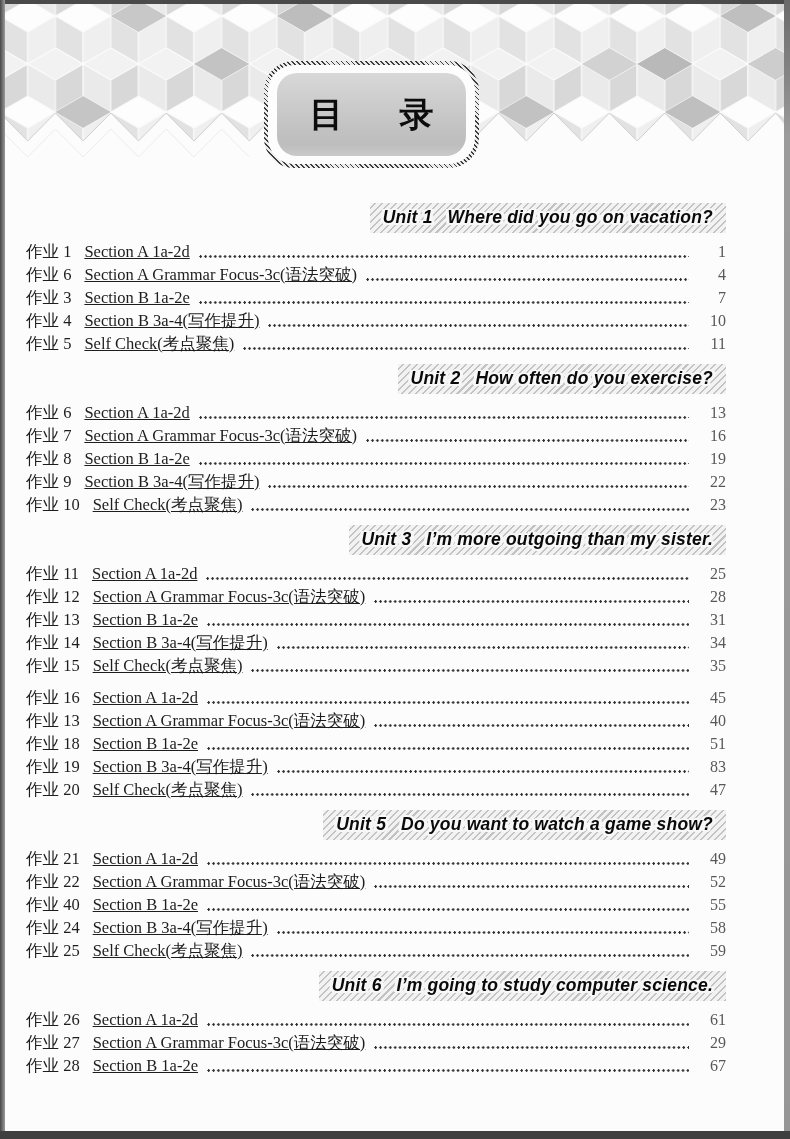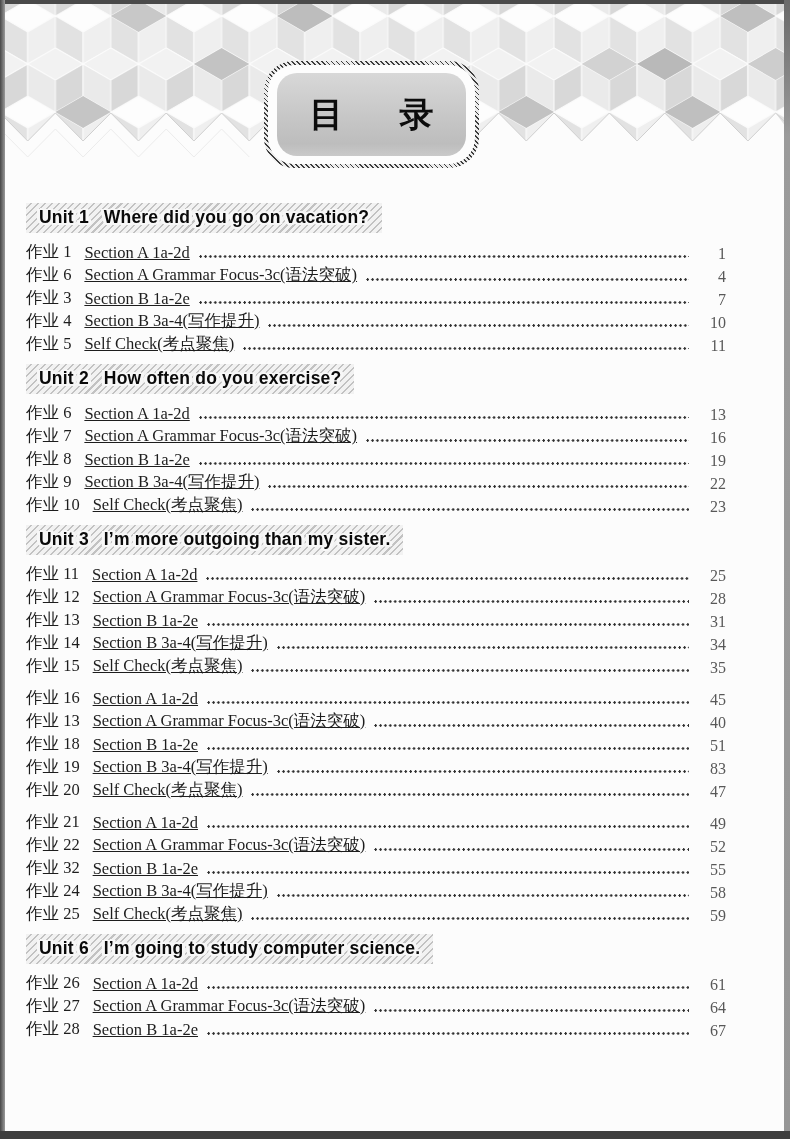--- a/index.html
+++ b/index.html
@@ -28,33 +28,33 @@
   .toc-box-gray{
     box-sizing:border-box;width:100%;height:100%;border-radius:20px;
     background:linear-gradient(180deg,#d8d8d8 0%,#c6c6c6 55%,#bdbdbd 85%,#c9c9c9 100%);
     display:flex;align-items:center;justify-content:center;gap:56px;
   }
   .toc-title-char{font-size:34px;font-weight:700;color:#0c0c0c;line-height:1;}
 
   
   .toc-list{position:absolute;top:203px;left:26px;width:700px;z-index:2;}
   .unit{padding-bottom:9px;}
-  .uh-wrap{text-align:left;height:29px;margin-bottom:8px;}
+  .uh-wrap{text-align:right;height:29px;margin-bottom:8px;font-style:italic;}
   .unit-band{
     display:inline-block;padding:4px 13px 5px;
     background:repeating-linear-gradient(135deg,#f2f2f2 0 3.4px,#c2c2c2 3.4px 4.9px);
     font-family:"Liberation Sans",sans-serif;font-weight:700;font-size:17.5px;color:#0a0a0a;
     letter-spacing:.2px;white-space:nowrap;
     text-shadow:
       2px 0 0 #f7f7f7,-2px 0 0 #f7f7f7,0 2px 0 #f7f7f7,0 -2px 0 #f7f7f7,
       1.5px 1.5px 0 #f7f7f7,-1.5px 1.5px 0 #f7f7f7,1.5px -1.5px 0 #f7f7f7,-1.5px -1.5px 0 #f7f7f7,
       3px 1px 0 #f7f7f7,-3px 1px 0 #f7f7f7,3px -1px 0 #f7f7f7,-3px -1px 0 #f7f7f7;
   }
   .unit-label{margin-right:15px;}
-  .row{display:flex;align-items:flex-end;height:23px;font-size:16.5px;color:#1d1d1d;}
+  .row{display:flex;align-items:center;height:23px;font-size:16.5px;color:#1d1d1d;}
   .row-label{white-space:pre;margin-right:13px;}
   .row-title{white-space:pre;text-decoration:underline;}
   .lead{
     flex:1;height:3px;align-self:flex-end;margin:0 7px 5px 9px;
     background-image:radial-gradient(circle at 1.6px 1.5px,#2e2e2e 1px,rgba(0,0,0,0) 1.45px);
     background-size:4.9px 3px;background-repeat:repeat-x;
   }
   .row-page{min-width:30px;text-align:right;color:#585858;font-size:16px;}
 </style>
 </head>
@@ -240,34 +240,35 @@
         </div>
       <div class="row">
           <span class="row-label">作业 20</span>
           <span class="row-title">Self Check(考点聚焦)</span>
           <span class="lead"></span>
           <span class="row-page">47</span>
         </div>
     </div>
 
     <div class="unit">
+      <div class="uh-wrap"><div class="unit-band"><span class="unit-label">Unit 5</span><span>Do you want to watch a game show?</span></div></div>
       <div class="row">
           <span class="row-label">作业 21</span>
           <span class="row-title">Section A 1a-2d</span>
           <span class="lead"></span>
           <span class="row-page">49</span>
         </div>
       <div class="row">
           <span class="row-label">作业 22</span>
           <span class="row-title">Section A Grammar Focus-3c(语法突破)</span>
           <span class="lead"></span>
           <span class="row-page">52</span>
         </div>
       <div class="row">
-          <span class="row-label">作业 32</span>
+          <span class="row-label">作业 40</span>
           <span class="row-title">Section B 1a-2e</span>
           <span class="lead"></span>
           <span class="row-page">55</span>
         </div>
       <div class="row">
           <span class="row-label">作业 24</span>
           <span class="row-title">Section B 3a-4(写作提升)</span>
           <span class="lead"></span>
           <span class="row-page">58</span>
         </div>
@@ -284,21 +285,21 @@
       <div class="row">
           <span class="row-label">作业 26</span>
           <span class="row-title">Section A 1a-2d</span>
           <span class="lead"></span>
           <span class="row-page">61</span>
         </div>
       <div class="row">
           <span class="row-label">作业 27</span>
           <span class="row-title">Section A Grammar Focus-3c(语法突破)</span>
           <span class="lead"></span>
-          <span class="row-page">64</span>
+          <span class="row-page">29</span>
         </div>
       <div class="row">
           <span class="row-label">作业 28</span>
           <span class="row-title">Section B 1a-2e</span>
           <span class="lead"></span>
           <span class="row-page">67</span>
         </div>
     </div>
 
   </div>

